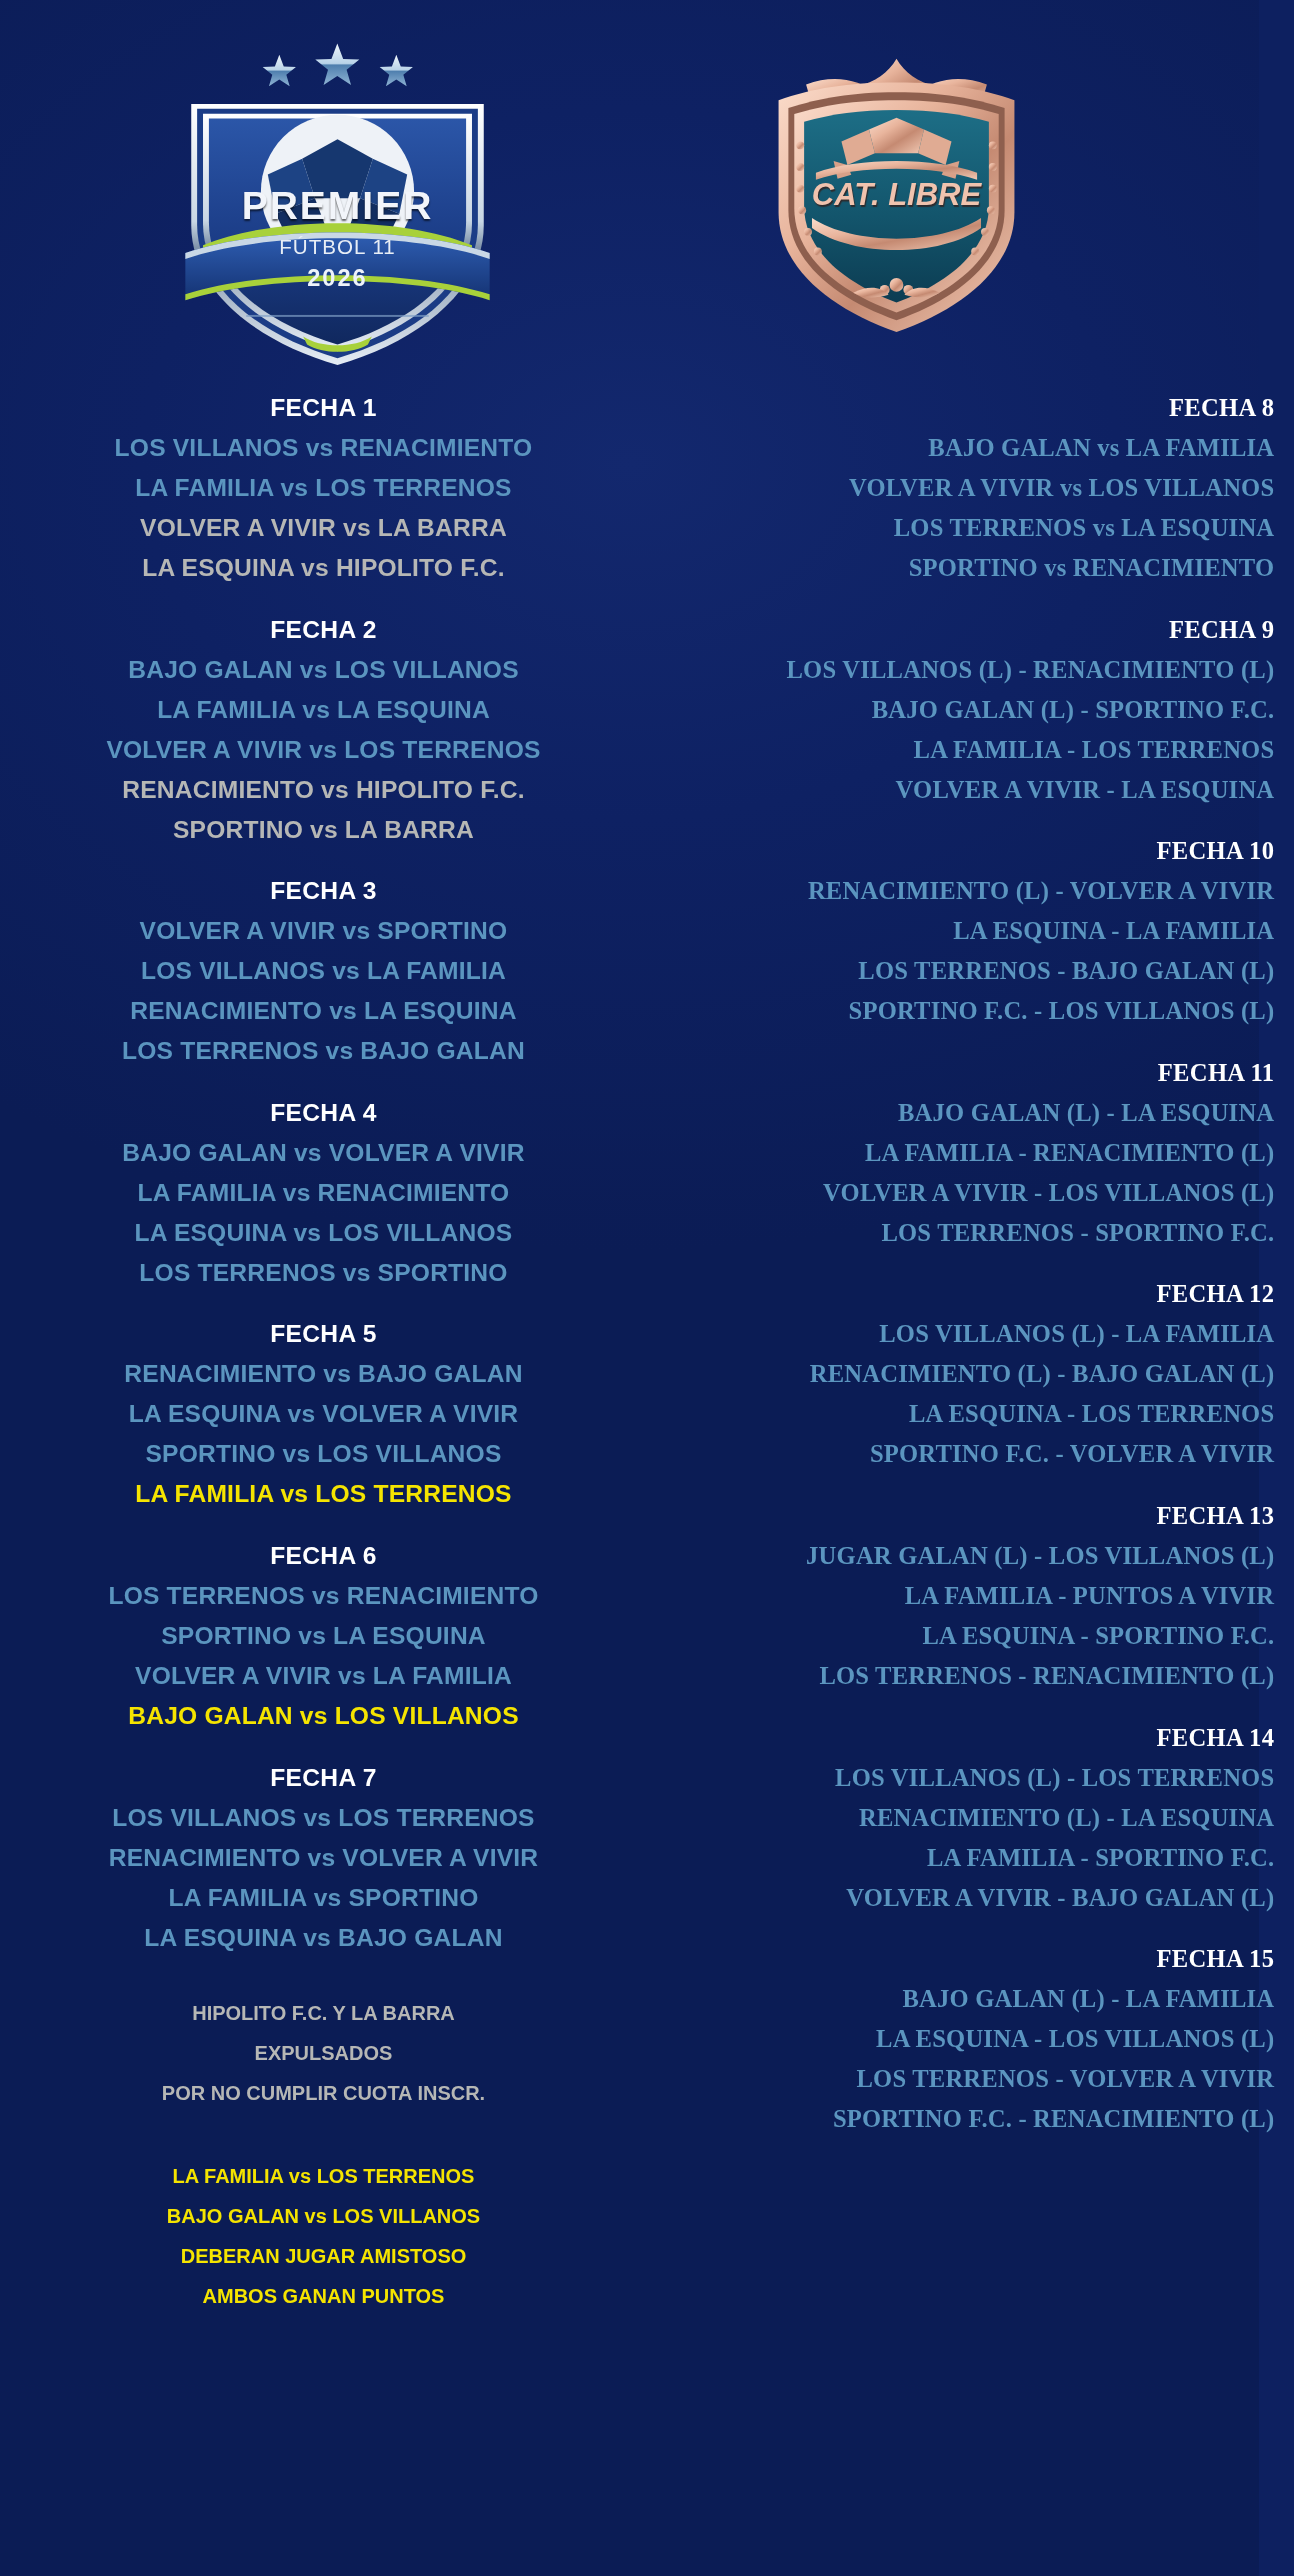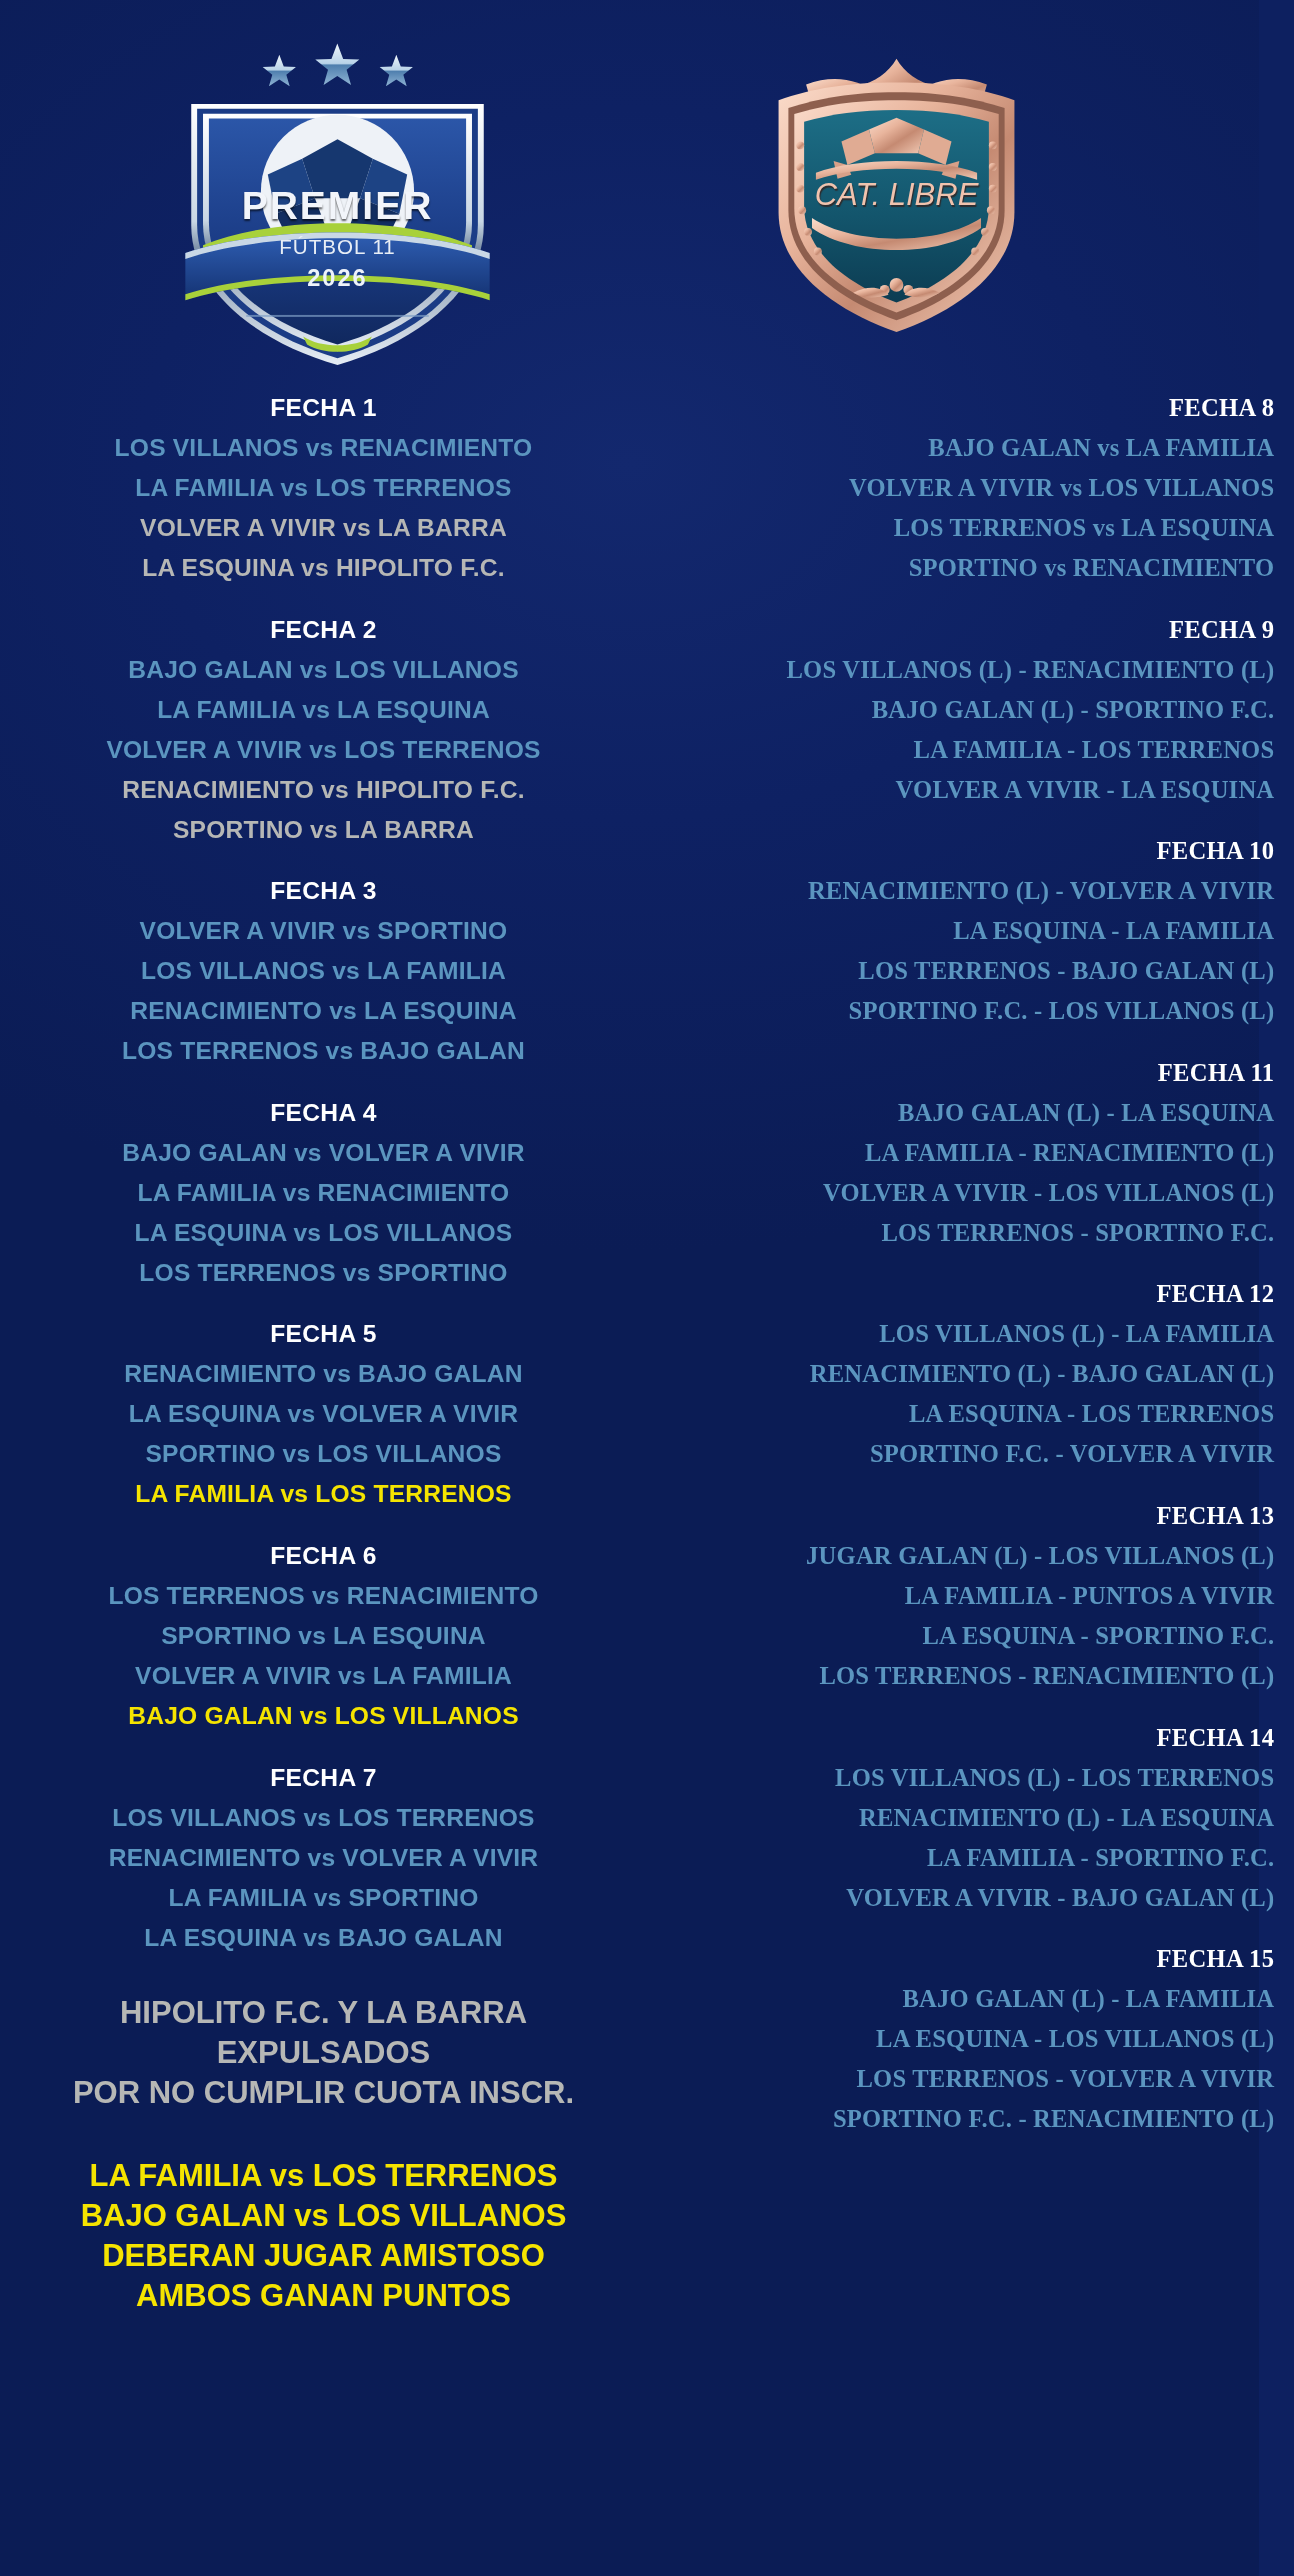--- a/index.html
+++ b/index.html
@@ -107,21 +107,21 @@
     width: 295px; height: 285px;
   }
   .shield2-wrap svg { display: block; width: 100%; height: 100%; }
   .catlibre-text {
     position: absolute;
     top: 126px;
     left: 0;
     width: 295px;
     text-align: center;
     font-size: 31px;
-    font-weight: normal;
+    font-weight: bold;
     font-style: italic;
     letter-spacing: 0px;
     color: #f0c3ae;
     text-shadow: 1px 2px 1px rgba(60,20,10,.65);
   }
 
   
   .columns {
     position: absolute;
     top: 388px;
@@ -150,21 +150,21 @@
     line-height: 40px;
     color: #5b95bf;
     letter-spacing: 0.2px;
     white-space: nowrap;
   }
   .match.gray   { color: #b6b7b5; }
   .match.yellow { color: #f5e400; }
 
   .note-block { margin-top: 35px; }
   .note-line {
-    font-size: 31px;
+    font-size: 20px;
     font-weight: bold;
     line-height: 40px;
     color: #b6b7b5;
     white-space: nowrap;
   }
   .note-block.highlight { margin-top: 43px; }
   .note-block.highlight .note-line { color: #f5e400; }
 </style>
 </head>
 <body>

